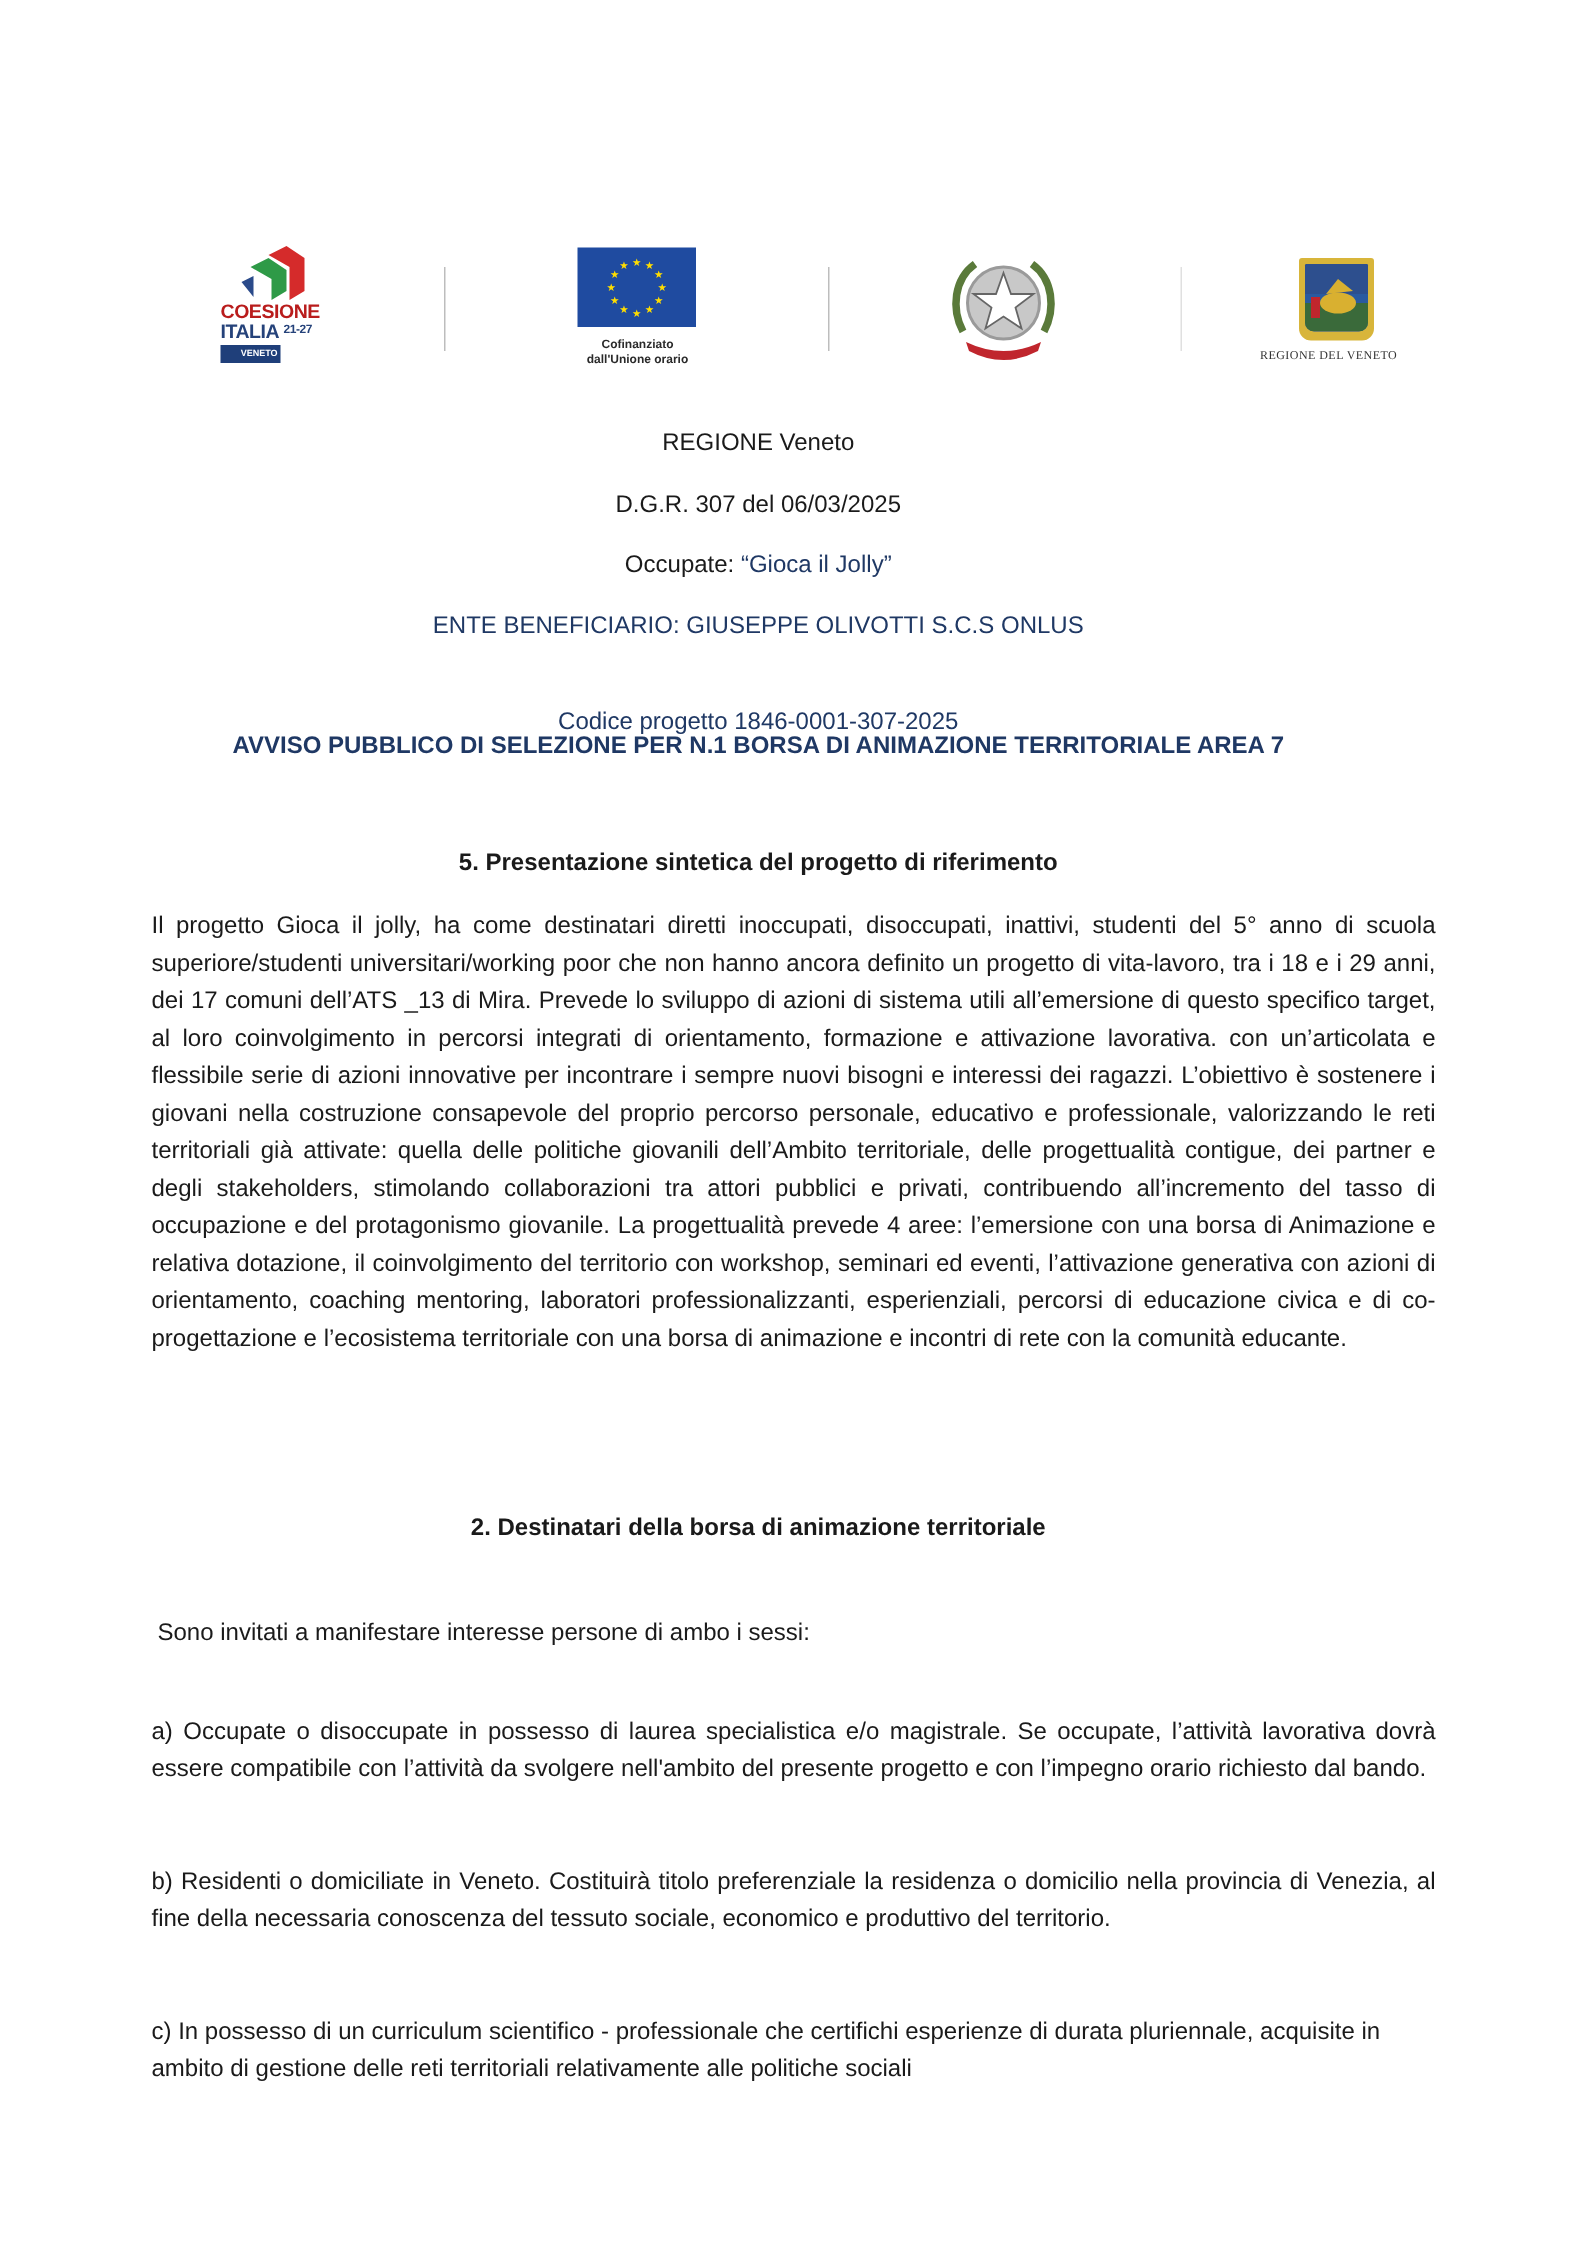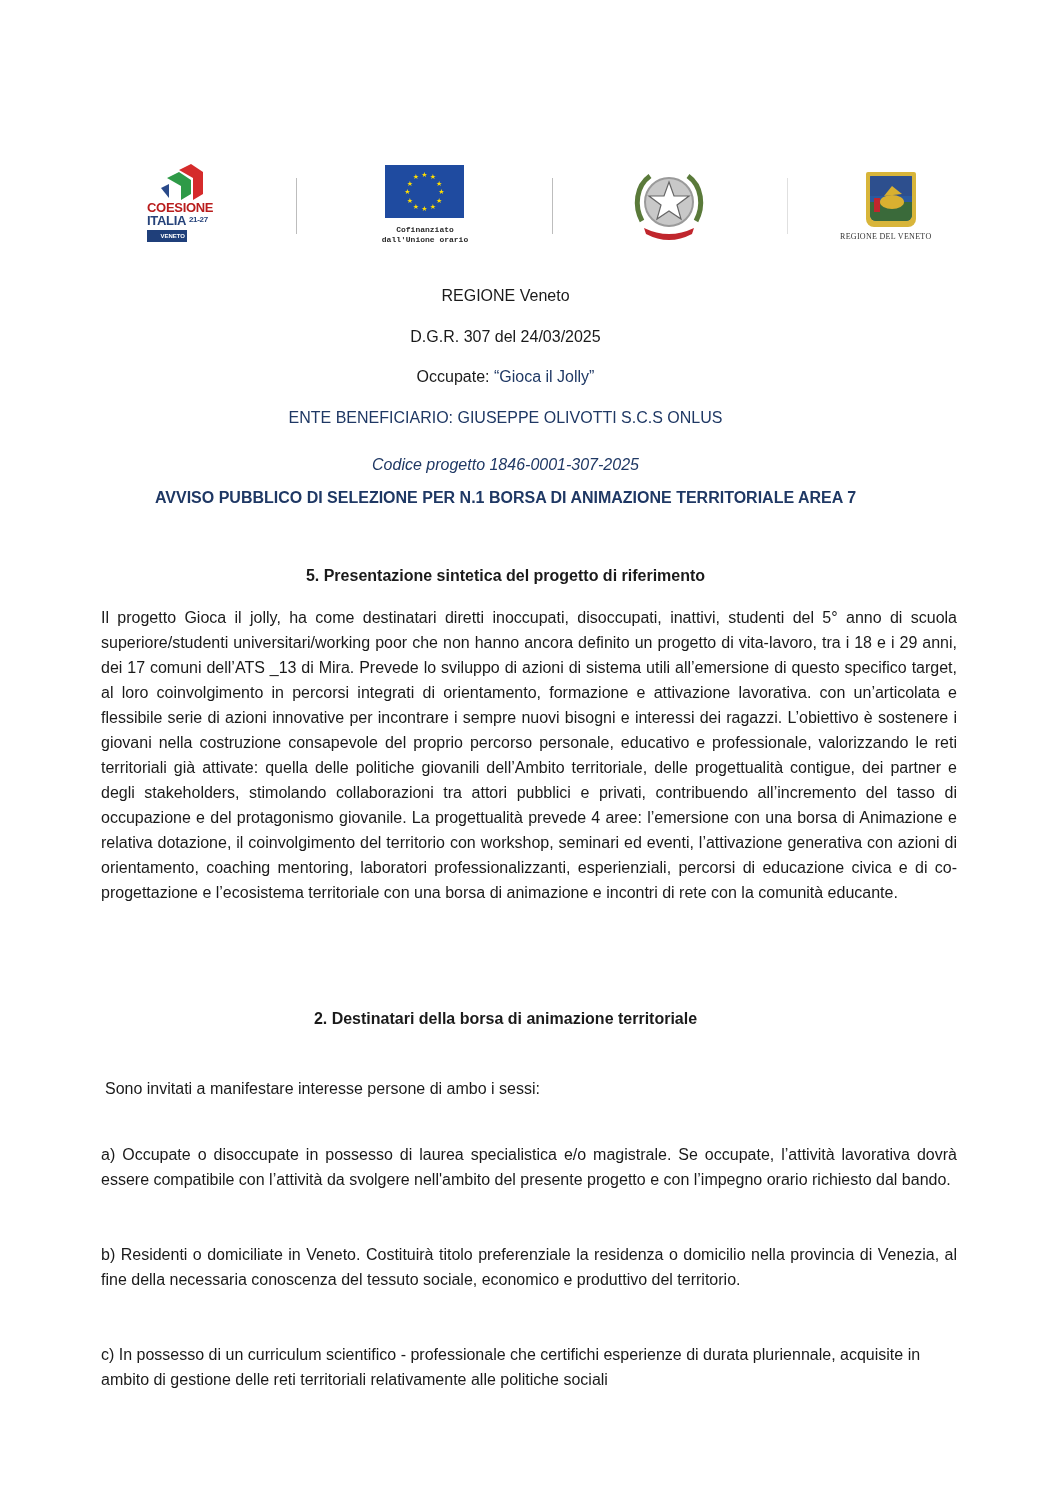--- a/index.html
+++ b/index.html
@@ -11,21 +11,21 @@
   
   #coesione { left: 147px; top: 164px; width: 72px; height: 86px; }
   .coes-t1 { position:absolute; left:0; top:38px; font-size: 13px; font-weight: bold; color:#b91c1c; letter-spacing: -0.3px; line-height: 12px; }
   .coes-t2 { position:absolute; left:0; top:50px; font-size: 13px; font-weight: bold; color:#25427a; line-height: 12px; letter-spacing:-0.3px;}
   .coes-t2 small { font-size: 8px; vertical-align: 3px; }
   .coes-band { position:absolute; left:0; top:66px; width:40px; height:12px; background:#1f3f7a; color:#fff; font-size:6px; font-weight:bold; text-align:right; padding-right:2px; line-height:12px; width: 38px;}
 
   
   #eu { left: 383px; top: 165px; width: 90px; height: 85px; }
   .eu-flag { position:absolute; left:2px; top:0; width:79px; height:53px; background:#1f4ba0; }
-  .eu-cap { position:absolute; left:-8px; top:60px; width:100px; text-align:center; font-size:8px; line-height:10px; color:#2a2a2a; font-weight:bold;font-family:Liberation Mono, monospace; }
+  .eu-cap { position:absolute; left:-8px; top:60px; width:100px; text-align:center; font-size:8px; line-height:10px; color:#2a2a2a; font-weight:bold; }
 
   
   #emblem { left: 630px; top: 166px; width: 78px; height: 78px; }
 
   
   #veneto { left: 840px; top: 172px; width: 110px; height: 72px; }
   .ven-shield { position:absolute; left:26px; top:0; width:50px; height:55px; background:#d8b53a; border-radius: 2px 2px 8px 8px; }
   .ven-inner { position:absolute; left:4px; top:4px; right:4px; bottom:6px; background:#2a5aa0; border-radius: 1px 1px 6px 6px; overflow:hidden; }
   .ven-cap { position:absolute; left:0; top:60px; width:110px; font-family:Liberation Serif, serif; font-size:8px; color:#333; letter-spacing:0.3px; }
 
@@ -97,24 +97,24 @@
         <ellipse cx="22" cy="26" rx="12" ry="7" fill="#d9b030"></ellipse>
         <path d="M14,20 L22,10 L32,18 Z" fill="#d9b030"></path>
         <rect x="4" y="22" width="6" height="14" fill="#c0262d"></rect>
       </svg>
     </div>
   </div>
   <div class="ven-cap">REGIONE DEL VENETO</div>
 </div>
 
 <div class="center" style="top:287px;">REGIONE Veneto</div>
-<div class="center" style="top:328px;">D.G.R. 307 del 24/03/2025</div>
+<div class="center" style="top:328px;">D.G.R. 307 del 06/03/2025</div>
 <div class="center" style="top:368px;"><span>Occupate: </span><span class="blue">“Gioca il Jolly”</span></div>
 <div class="center blue" style="top:409px;">ENTE BENEFICIARIO: GIUSEPPE OLIVOTTI S.C.S ONLUS</div>
-<div class="center blue" style="top:456px;font-style:italic;">Codice progetto 1846-0001-307-2025</div>
+<div class="center blue" style="top:473px;">Codice progetto 1846-0001-307-2025</div>
 <div class="center blue h-bold" style="top:489px;">AVVISO PUBBLICO DI SELEZIONE PER N.1 BORSA DI ANIMAZIONE TERRITORIALE AREA 7</div>
 
 <div class="center h-bold" style="top:567px;">5. Presentazione sintetica del progetto di riferimento</div>
 <div class="para" style="top:605px;">Il progetto Gioca il jolly, ha come destinatari diretti inoccupati, disoccupati, inattivi, studenti del 5° anno di scuola superiore/studenti universitari/working poor che non hanno ancora definito un progetto di vita-lavoro, tra i 18 e i 29 anni, dei 17 comuni dell’ATS _13 di Mira. Prevede lo sviluppo di azioni di sistema utili all’emersione di questo specifico target, al loro coinvolgimento in percorsi integrati di orientamento, formazione e attivazione lavorativa. con un’articolata e flessibile serie di azioni innovative per incontrare i sempre nuovi bisogni e interessi dei ragazzi. L’obiettivo è sostenere i giovani nella costruzione consapevole del proprio percorso personale, educativo e professionale, valorizzando le reti territoriali già attivate: quella delle politiche giovanili dell’Ambito territoriale, delle progettualità contigue, dei partner e degli stakeholders, stimolando collaborazioni tra attori pubblici e privati, contribuendo all’incremento del tasso di occupazione e del protagonismo giovanile. La progettualità prevede 4 aree: l’emersione con una borsa di Animazione e relativa dotazione, il coinvolgimento del territorio con workshop, seminari ed eventi, l’attivazione generativa con azioni di orientamento, coaching mentoring, laboratori professionalizzanti, esperienziali, percorsi di educazione civica e di co-progettazione e l’ecosistema territoriale con una borsa di animazione e incontri di rete con la comunità educante.</div>
 
 <div class="center h-bold" style="top:1010px;">2. Destinatari della borsa di animazione territoriale</div>
 <div class="para-left" style="top:1076px; left:105px;">Sono invitati a manifestare interesse persone di ambo i sessi:</div>
 <div class="para" style="top:1142px;">a) Occupate o disoccupate in possesso di laurea specialistica e/o magistrale. Se occupate, l’attività lavorativa dovrà essere compatibile con l’attività da svolgere nell'ambito del presente progetto e con l’impegno orario richiesto dal bando.</div>
 <div class="para" style="top:1242px;">b) Residenti o domiciliate in Veneto. Costituirà titolo preferenziale la residenza o domicilio nella provincia di Venezia, al fine della necessaria conoscenza del tessuto sociale, economico e produttivo del territorio.</div>
 <div class="para" style="top:1342px; text-align:left;">c) In possesso di un curriculum scientifico - professionale che certifichi esperienze di durata pluriennale, acquisite in ambito di gestione delle reti territoriali relativamente alle politiche sociali</div>

